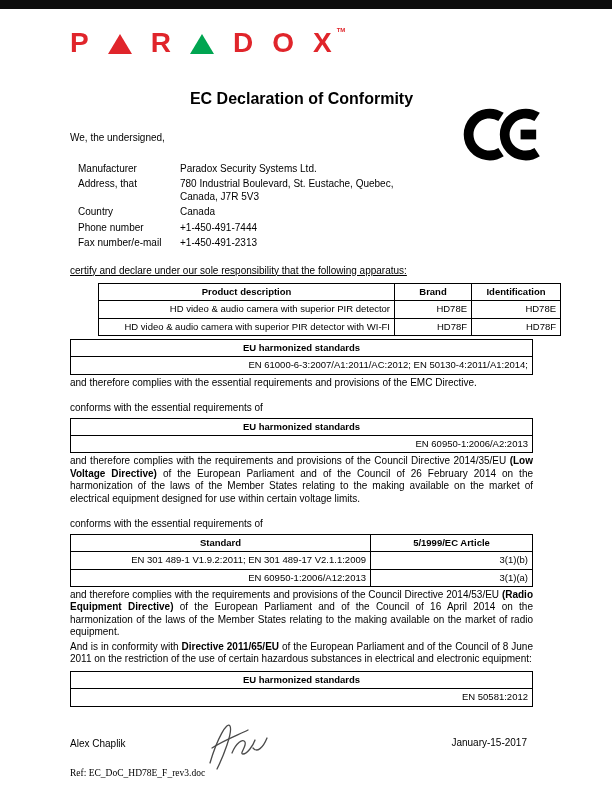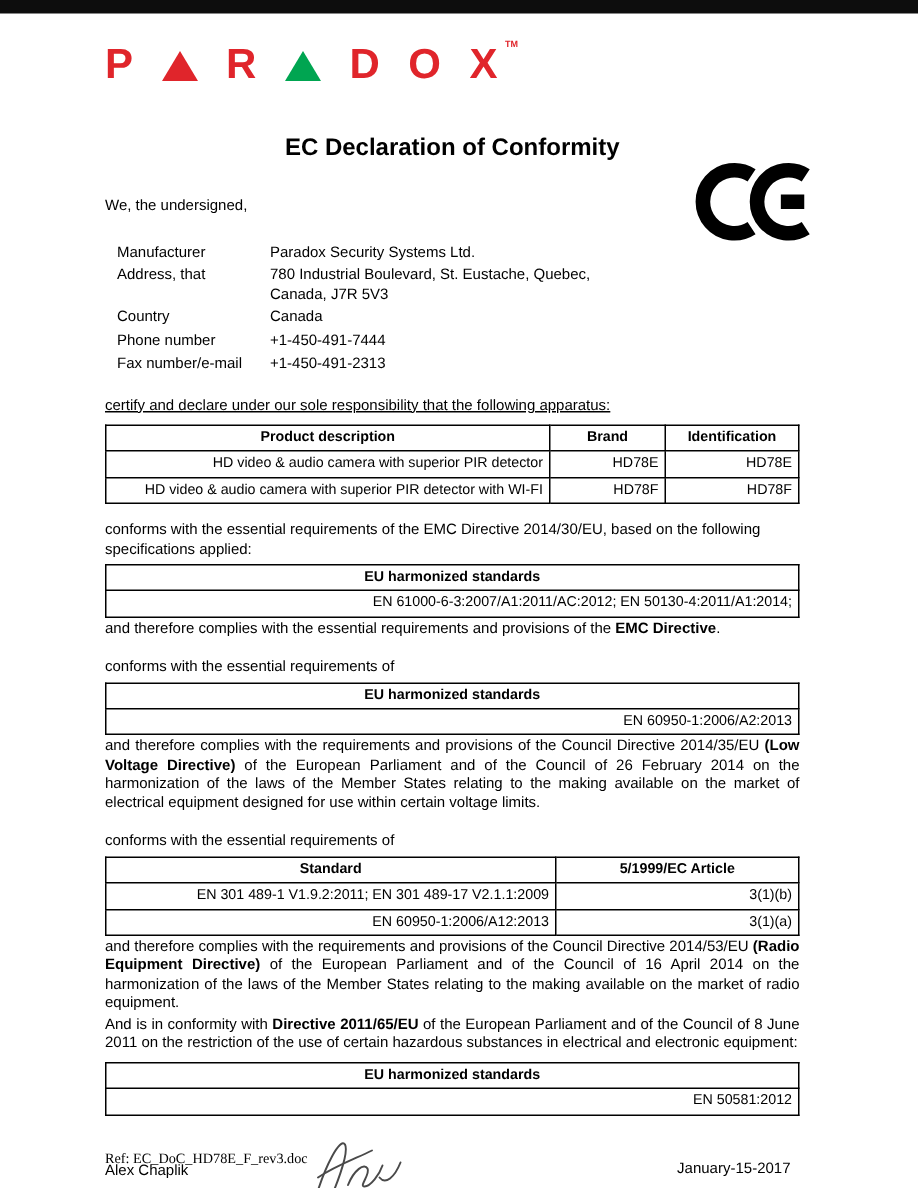--- a/index.html
+++ b/index.html
@@ -31,21 +31,21 @@
   .company-row { display:grid; grid-template-columns:102px 1fr; margin-bottom:3px; }
   .company-row .val { white-space:pre-line; }
 
   .certify { margin-top:15px;text-decoration:underline; }
 
   table { border-collapse:collapse; width:100%; table-layout:fixed; }
   th, td { border:1px solid #000; padding:2px 4px; vertical-align:top; font-size:9.5px; line-height:1.3; }
   th { font-weight:bold; text-align:center; }
   td { text-align:right; }
 
-  .product-table { margin-top:6px; }
+  .product-table { margin-top:6px;margin-left:28px; }
   .mt-p  { margin-top:12px; }
   .mt-t  { margin-top:3px; }
   .mt-s  { margin-top:2px; }
   .mt-c  { margin-top:13px; }
   .rohs-table { margin-top:5px; }
   .just { text-align:justify; }
 
   .sig-row { position:relative; margin-top:30px; display:flex; align-items:flex-start; }
   .sig-left div { line-height:1.4; }
   .sig-script { position:absolute; left:132px; top:-20px; }
@@ -130,34 +130,33 @@
         <td>HD78E</td>
       </tr>
       <tr>
         <td>HD video &amp; audio camera with superior PIR detector with WI-FI</td>
         <td>HD78F</td>
         <td>HD78F</td>
       </tr>
     </tbody>
   </table>
 
-  <p class="mt-p">conforms with the essential requirements of the EMC Directive 2014/30/EU, based on the following specifications applied:</p>
   <table class="mt-t">
     <thead>
         <tr>
           <th>EU harmonized standards</th>
         </tr>
       </thead>
     <tbody>
         <tr>
           <td>EN 61000-6-3:2007/A1:2011/AC:2012; EN 50130-4:2011/A1:2014;</td>
         </tr>
       </tbody>
   </table>
-  <p class="mt-s"><span>and therefore complies with the essential requirements and provisions of the </span><span style="font-weight: bold; margin-top: 23px;">EMC Directive</span><span>.</span></p>
+  <p class="mt-s"><span>and therefore complies with the essential requirements and provisions of the </span><span style="font-weight: normal; margin-top: 23px;">EMC Directive</span><span>.</span></p>
 
   <p class="mt-c">conforms with the essential requirements of</p>
   <table class="mt-t">
     <thead>
         <tr>
           <th>EU harmonized standards</th>
         </tr>
       </thead>
     <tbody>
         <tr>

